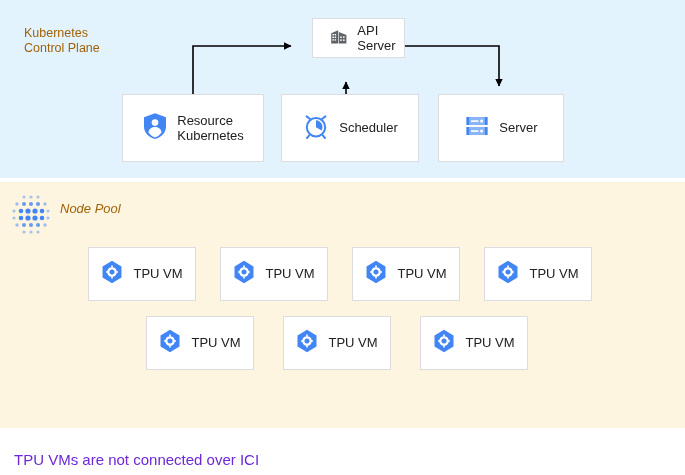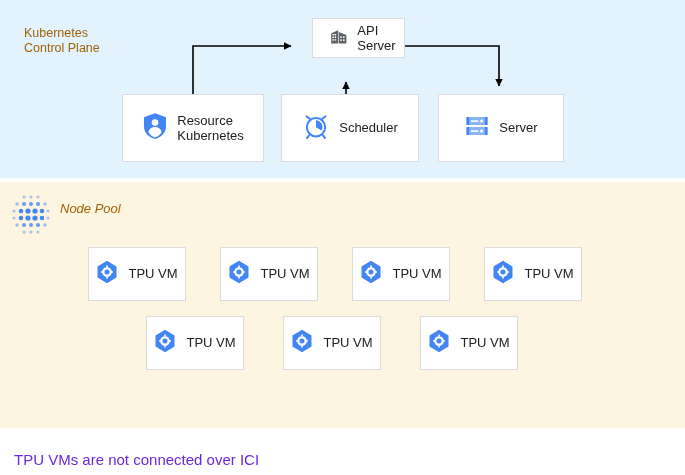--- a/index.html
+++ b/index.html
@@ -97,21 +97,21 @@
 
   
   .box-api      { left: 312px; top: 18px;  width: 93px;  height: 40px; padding-left: 8px; }
   .box-api .box-inner { gap: 8px; }
   .box-resource { left: 122px; top: 94px;  width: 142px; height: 68px; }
   .box-sched    { left: 281px; top: 94px;  width: 138px; height: 68px; }
   .box-storage  { left: 438px; top: 94px;  width: 126px; height: 68px; }
 
   
   .box-tpu {
-    width: 98px;
+    width: 108px;
     height: 54px;
     text-align: right;
   }
   .box-tpu .box-inner { gap: 10px; }
   .box-tpu .box-label { font-size: 13px; }
 
   .tpu-r1c1 { left: 88px;  top: 247px; }
   .tpu-r1c2 { left: 220px; top: 247px; }
   .tpu-r1c3 { left: 352px; top: 247px; }
   .tpu-r1c4 { left: 484px; top: 247px; }

